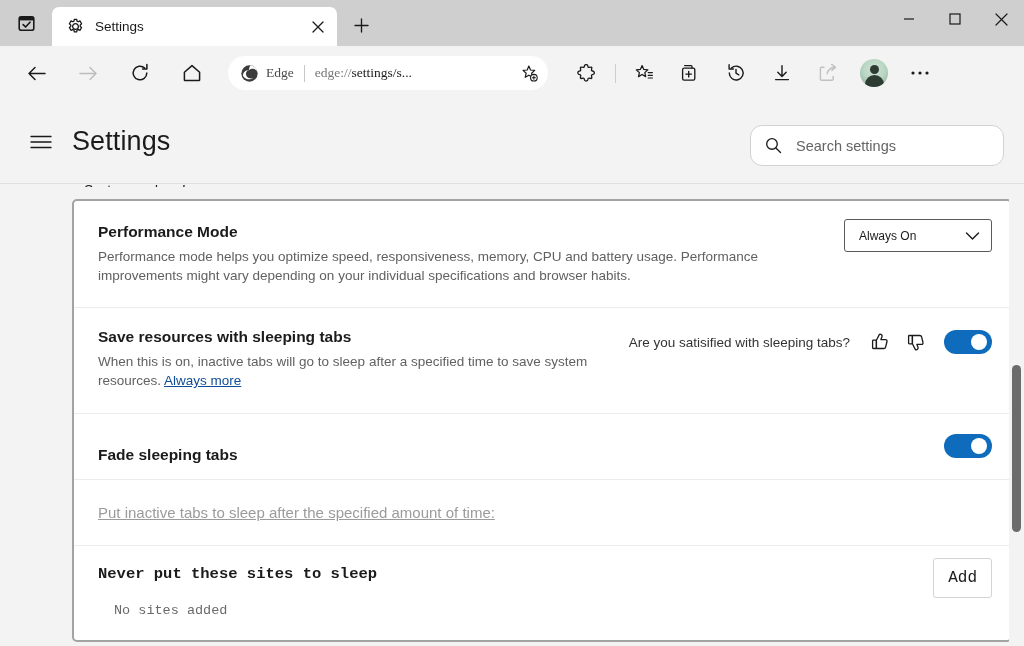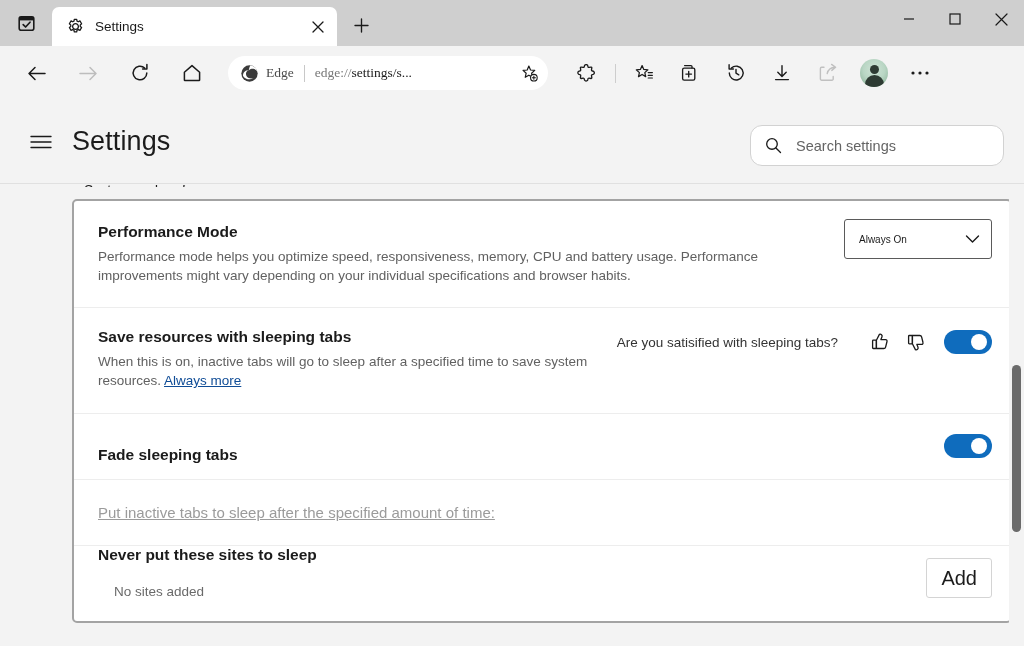--- a/index.html
+++ b/index.html
@@ -149,35 +149,35 @@
   .row + .row { border-top: 1px solid #ededed; }
 
   .row-title { font-size: 15.5px; color: #1b1b1b; font-weight: bold; }
   .row-desc { font-size: 13.5px; color: #616161; line-height: 19px; margin-top: 6px; max-width: 730px; }
   .row-desc .link { color: #0f4c96; text-decoration: underline; cursor: pointer; }
 
   
   .row-perf { padding-top: 22px; padding-bottom: 22px; }
   .perf-dd {
     position: absolute; right: 18px; top: 18px;
-    width: 148px; height: 40px;
+    width: 148px; height: 33px;
     border: 1px solid #5a5a5a; border-radius: 3px;
     background: #ffffff;
     display: flex; align-items: center; justify-content: space-between;
     padding: 0 11px 0 14px;
-    font-size: 10px; color: #1b1b1b;
+    font-size: 12px; color: #1b1b1b;
   }
 
   
   .row-sleep { padding-top: 20px; padding-bottom: 20px; min-height: 106px; }
   .feedback {
     position: absolute; right: 18px; top: 20px;
     display: flex; align-items: center;
   }
-  .feedback-q { font-size: 13.5px; color: #333333; margin-right: 28px; }
+  .feedback-q { font-size: 13.5px; color: #333333; margin-right: 16px; }
   .thumb-btn { width: 28px; height: 28px; display:flex; align-items:center; justify-content:center; border-radius:4px; margin-right: 8px; }
   .toggle {
     width: 48px; height: 24px; border-radius: 12px;
     background: #0f6cbd; position: relative; flex: 0 0 auto;
     margin-left: 6px;
   }
   .toggle .knob {
     position: absolute; top: 4px; right: 5px;
     width: 16px; height: 16px; border-radius: 50%; background: #ffffff;
   }
@@ -193,28 +193,28 @@
     position: absolute; right: 18px; top: 13px;
     width: 237px; height: 40px;
     border: 1px solid #e3e3e3; border-radius: 3px;
     background: #ffffff;
     display: flex; align-items: center; justify-content: space-between;
     padding: 0 11px 0 14px;
     font-size: 14.5px; color: #b4b4b4;
   }
 
   
-  .row-sites { padding-bottom: 22px; }
+  .row-sites { padding-top: 19px; padding-bottom: 22px; font-family: Liberation Mono, monospace; }
   .add-btn {
     position: absolute; right: 18px; top: 12px;
     min-width: 58px; height: 40px;
     border: 1px solid #d4d4d4; border-radius: 3px;
     background: #ffffff;
     display: flex; align-items: center; justify-content: center;
-    font-size: 20px; color: #1b1b1b;
+    font-size: 16px; color: #1b1b1b;
     padding: 0 14px;
   }
   .no-sites { font-size: 13.5px; color: #6a6a6a; margin-top: 20px; margin-left: 16px; }
 
   
   .scrollbar-track {
     position: absolute; right: 0; top: 185px;
     width: 15px; height: 461px;
     background: #f3f3f3;
   }

